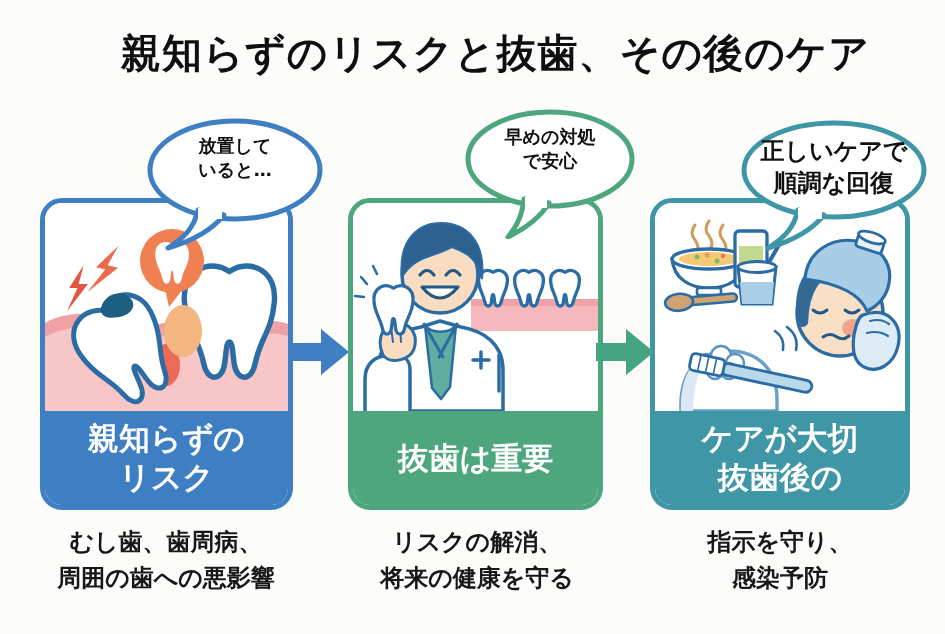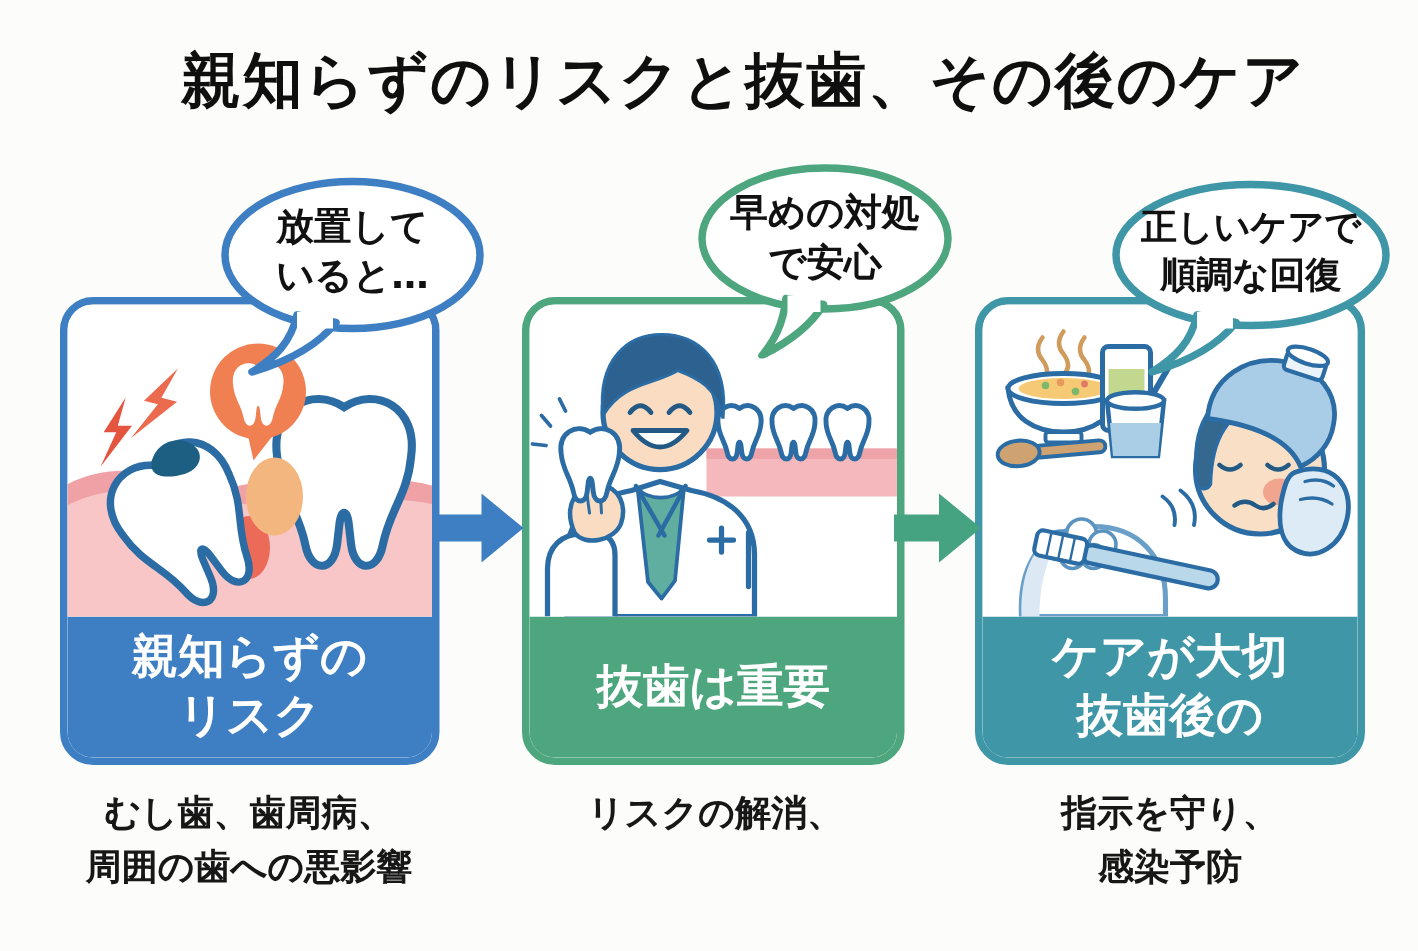--- a/index.html
+++ b/index.html
@@ -17,21 +17,21 @@
   .p1{left:40px;width:253px;border:5px solid #3e7ec3;}
   .p1 .panel-footer{background:#3e7ec3;align-items:center;}
   .p2{left:348px;width:255px;border:5px solid #4ea67e;}
   .p2 .panel-footer{background:#4ea67e;}
   .p3{left:650px;width:260px;border:5px solid #3f96a6;}
   .p3 .panel-footer{background:#3f96a6;}
   
   .bubble{position:absolute;z-index:5;}
   .bubble svg{position:absolute;inset:0;width:100%;height:100%;}
   .bubble-text{position:absolute;left:0;right:0;top:16px;text-align:center;
-               font-size:25px;font-weight:800;color:#111;line-height:1.32;}
+               font-size:18px;font-weight:800;color:#111;line-height:1.32;}
   .b1{left:146px;top:118px;width:178px;height:134px;}
   .b2{left:464px;top:109px;width:172px;height:130px;}
   .b3{left:740px;top:120px;width:188px;height:132px;}
   .b3 .bubble-text{font-size:24px;}
   
   .arrow{position:absolute;top:329px;width:58px;height:46px;}
   .a1{left:291px;}
   .a2{left:596px;}
   
   .caption{position:absolute;top:524px;width:290px;text-align:center;
@@ -254,19 +254,20 @@
         <polygon points="0,14 30,14 30,0 58,23 30,46 30,32 0,32" fill="#45a381"></polygon>
       </svg>
   </div>
 
   <div class="caption c1">
     <div>むし歯、歯周病、</div>
     <div>周囲の歯への悪影響</div>
   </div>
   <div class="caption c2">
     <div>リスクの解消、</div>
+    <div>将来の健康を守る</div>
   </div>
   <div class="caption c3">
     <div>指示を守り、</div>
     <div>感染予防</div>
   </div>
 
 </div>
 
 </body></html>

